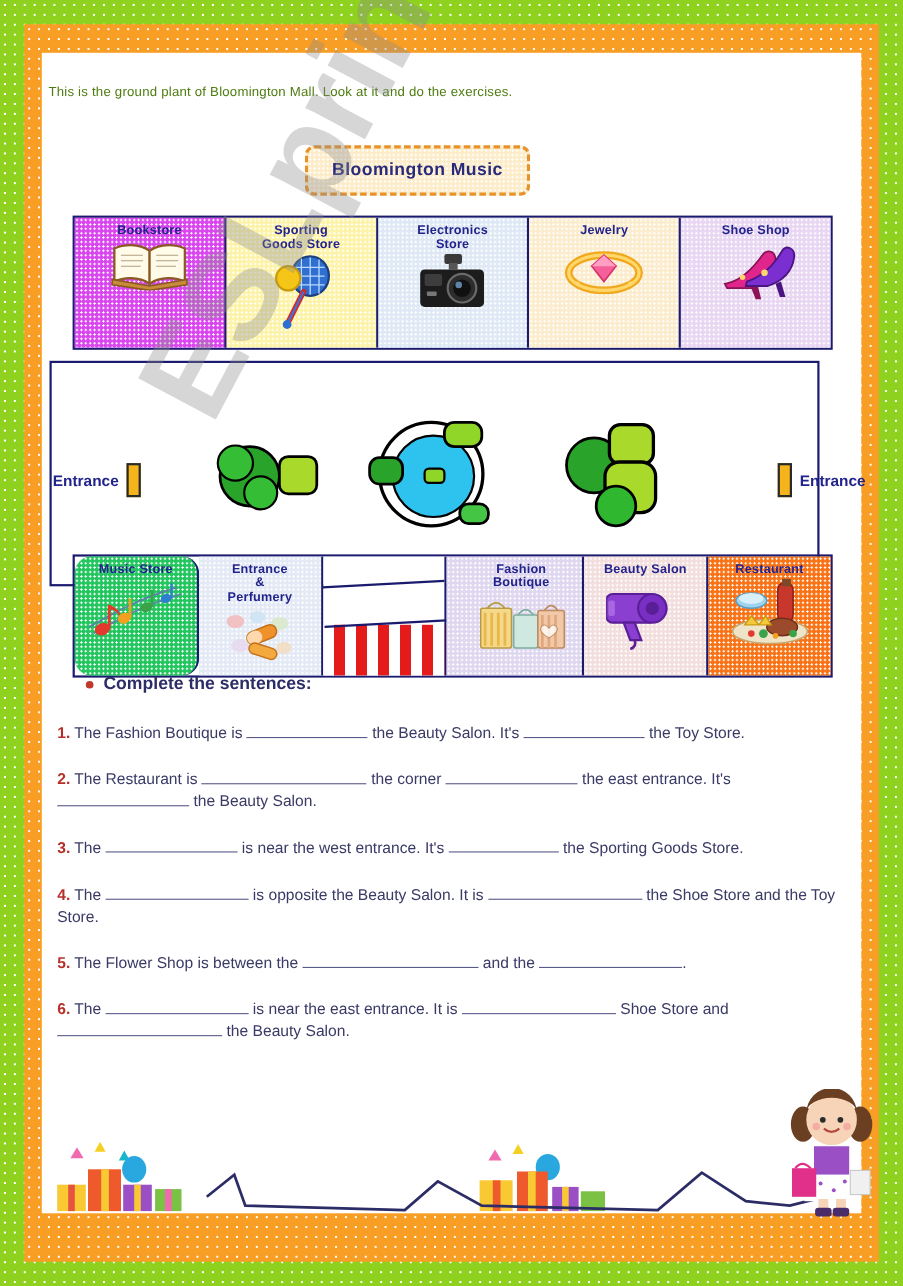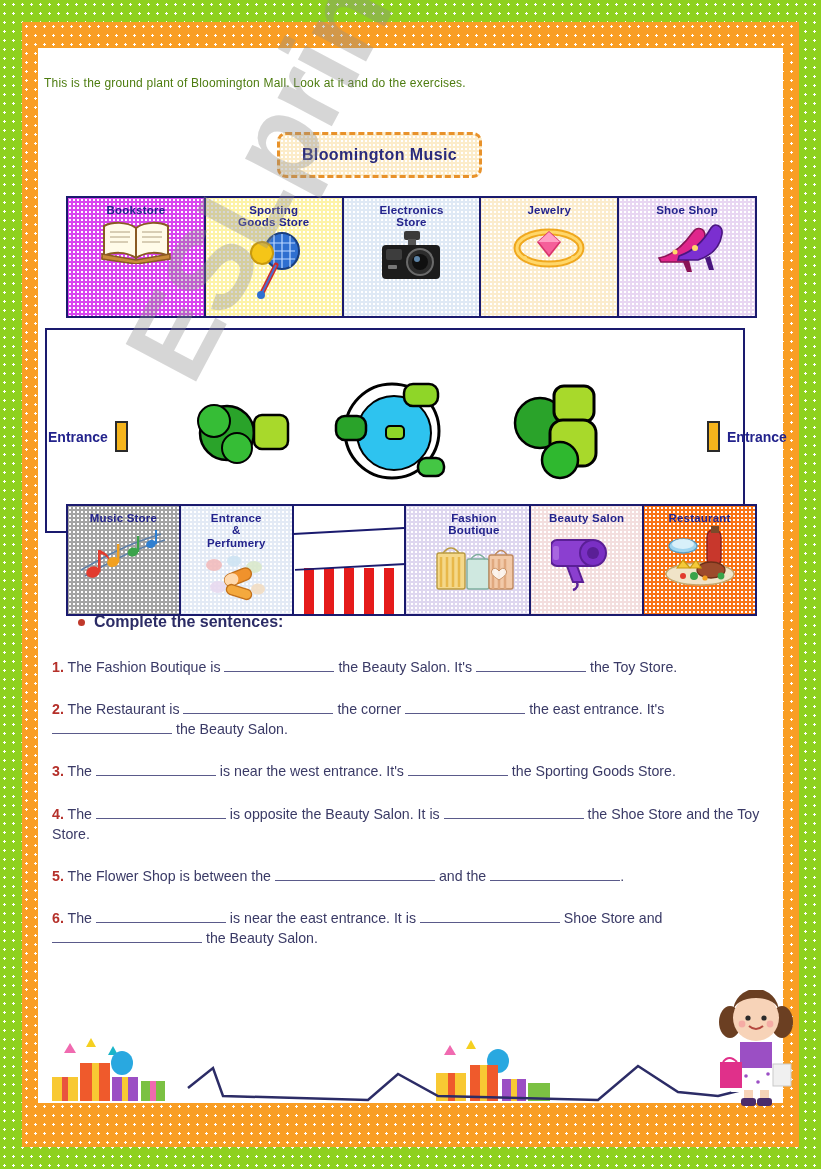--- a/index.html
+++ b/index.html
@@ -228,21 +228,21 @@
               <path d="M10 40 C22 38 34 28 44 14 c4-6 12-4 12 4 c0 12-10 22-22 26 h-22z" fill="#e0268c" stroke="#8a1456" stroke-width="1.6"></path>
               <path d="M34 44 l4 10 h5 l-3-12z" fill="#8a1456"></path>
               <path d="M30 38 C42 34 54 24 62 10 c4-6 12-2 11 6 c-2 14-12 22-24 26 h-20z" fill="#7b2fd0" stroke="#4a1580" stroke-width="1.6"></path>
               <path d="M56 40 l4 12 h5 l-4-14z" fill="#4a1580"></path>
               <circle cx="46" cy="30" r="3" fill="#ffd76a"></circle>
               <circle cx="26" cy="34" r="2.5" fill="#ffd76a"></circle>
             </svg></div>
           </div>
       </div>
     <div class="row row-bot" id="rowBot">
-        <div class="cell" style="flex:1;background:#a3a3a3;">
+        <div class="cell" style="flex:1;background:#22c55e;border-radius:15px;">
             <div class="dots"></div>
             <div class="cell-label">
             <div>Music Store</div>
           </div>
             <div class="art"><svg width="92" height="58" viewBox="0 0 92 58">
               <g fill="none" stroke="#5d7fa8" stroke-width="1.6">
                 <path d="M4 44 C22 34 44 20 84 8"></path>
                 <path d="M8 50 C26 40 48 26 88 14"></path>
               </g>
               <g fill="#e23b2e">

